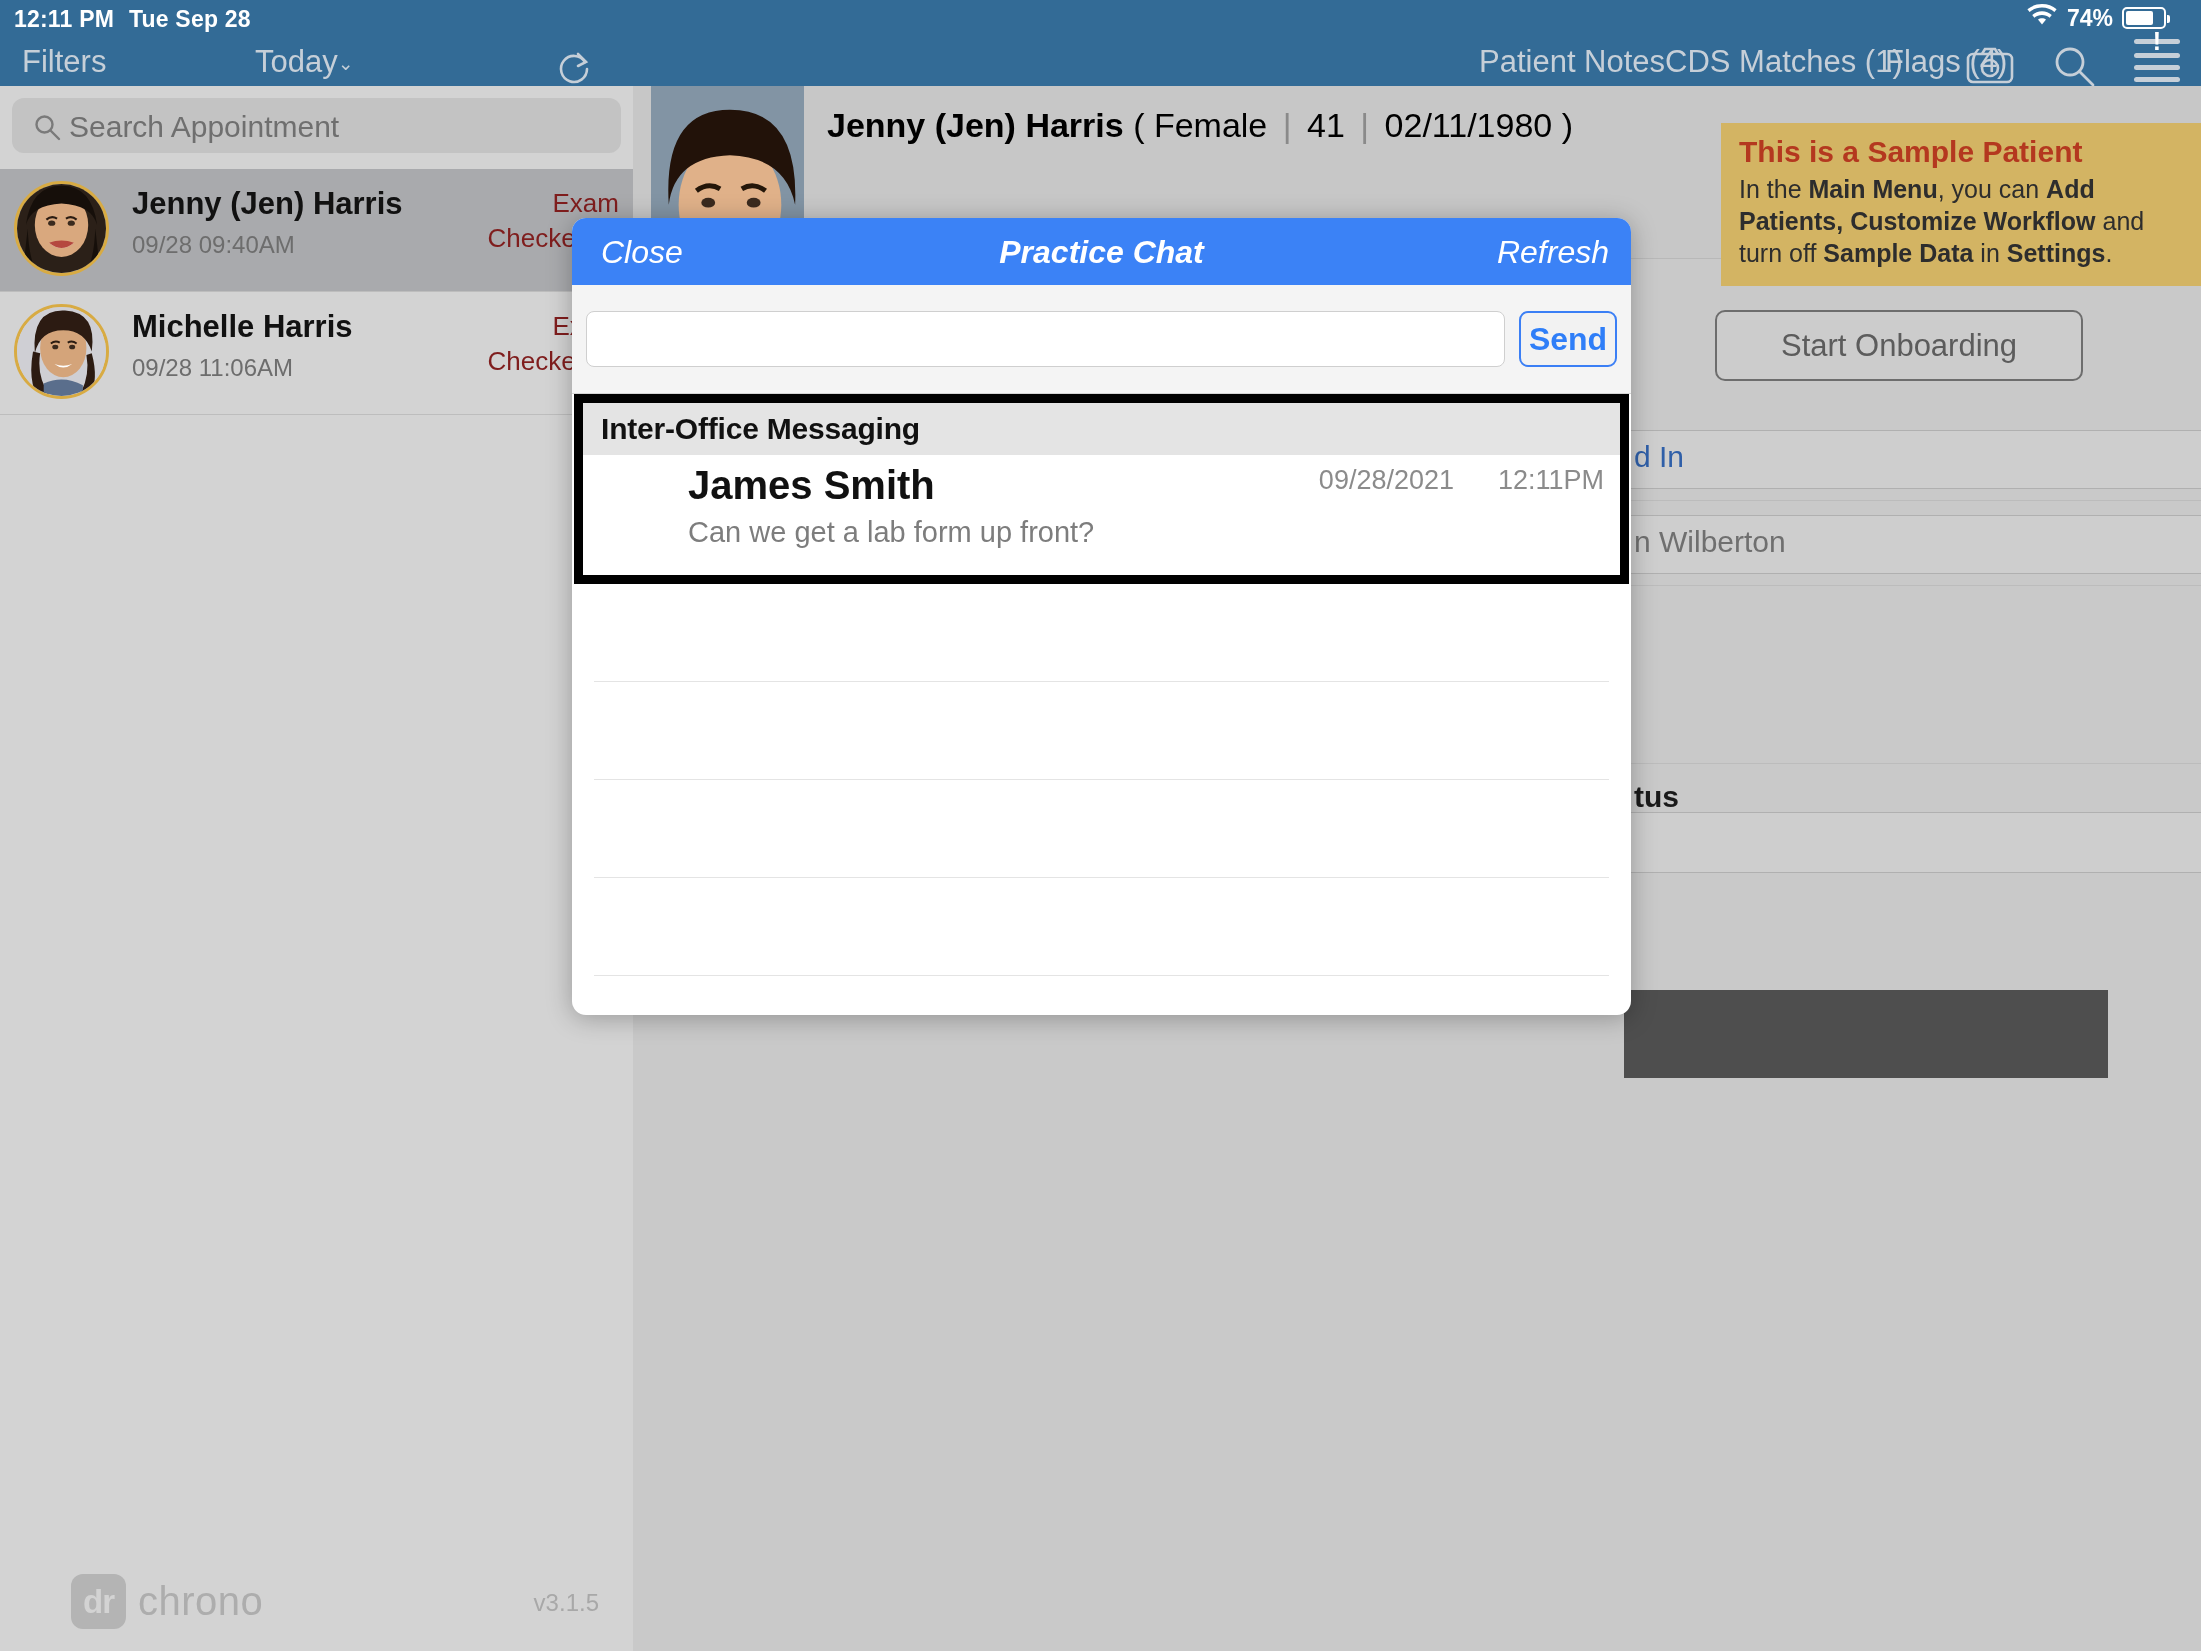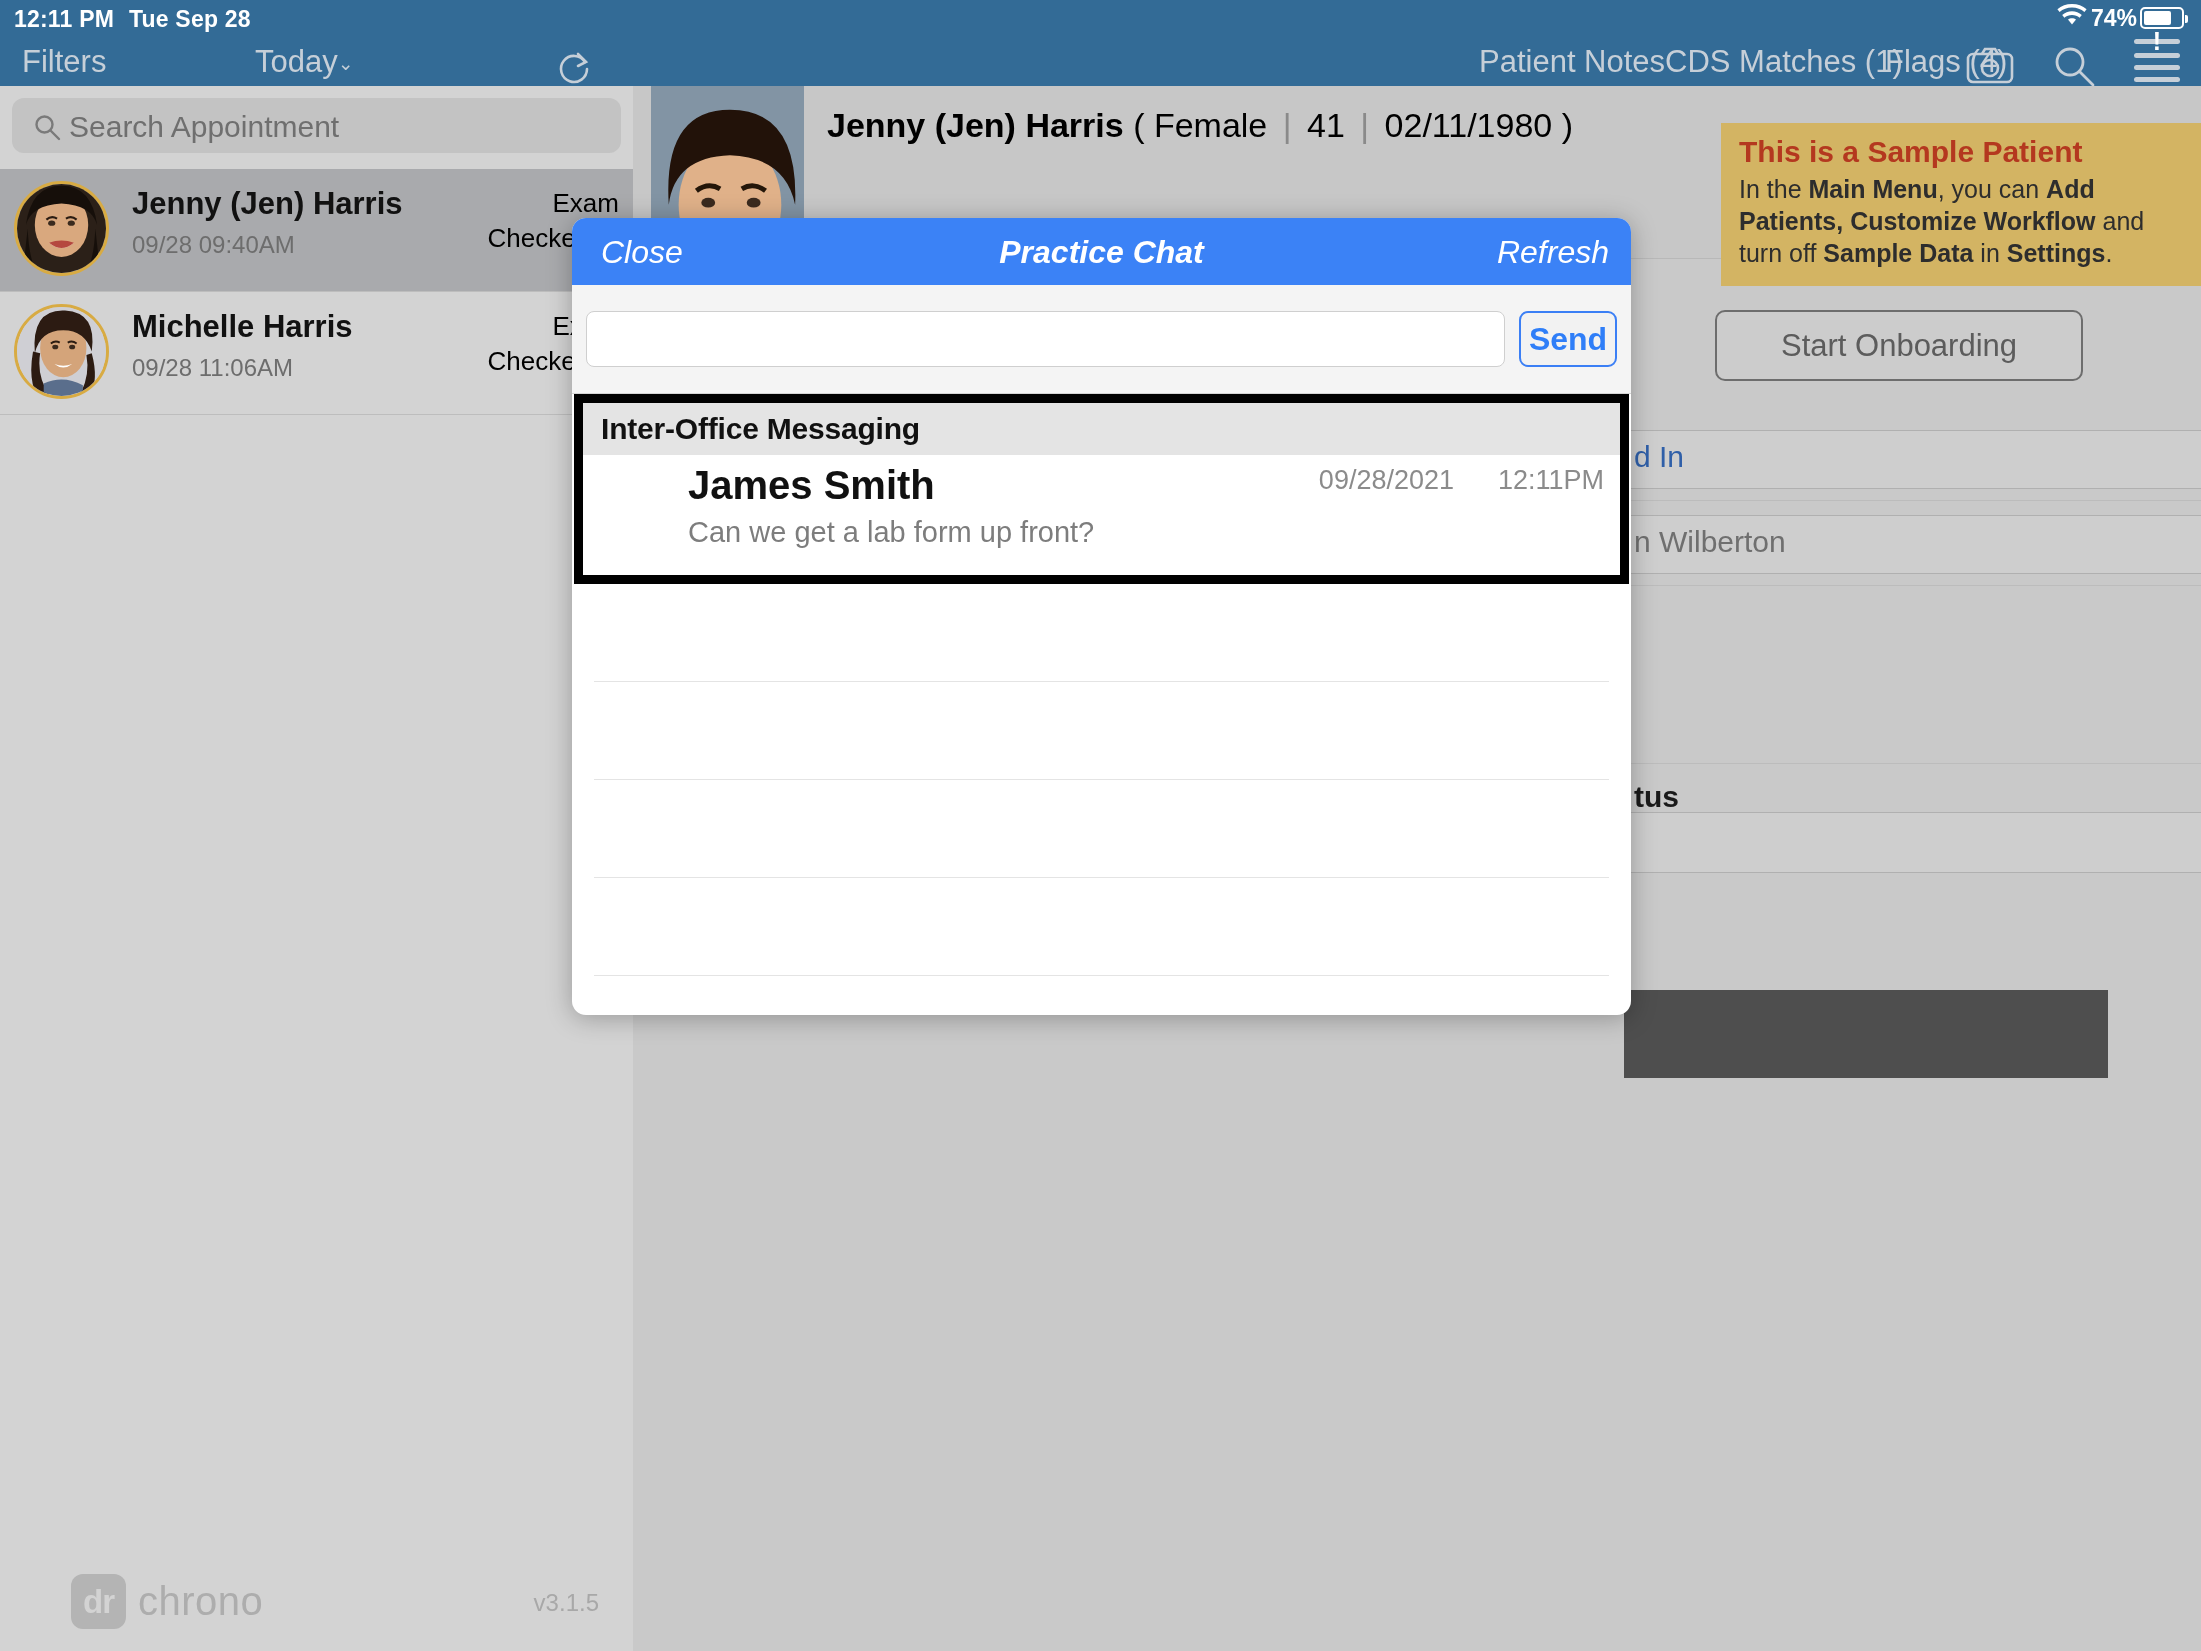--- a/index.html
+++ b/index.html
@@ -83,21 +83,21 @@
     position: absolute; left: 132px; top: 17px;
     font-size: 31px; font-weight: bold; color: #111;
   }
   .appt-time {
     position: absolute; left: 132px; top: 62px;
     font-size: 24px; color: #6d6d6d;
   }
   .appt-status {
     position: absolute; right: 14px; top: 17px;
     width: 228px; text-align: right;
-    font-size: 26px; color: #000000; line-height: 1.35;
+    font-size: 26px; color: #7f1d1d; line-height: 1.35;
   }
 
   .footer-brand {
     position: absolute; left: 30px; bottom: 22px;
     display: flex; align-items: center; gap: 12px; padding-left: 41px;
   }
   .dr-badge {
     width: 55px; height: 55px; border-radius: 12px;
     background: #b4b4b4; color: #d3d3d3;
     font-size: 33px; font-weight: bold;
@@ -113,22 +113,22 @@
   
   .right-col {
     position: absolute; left: 633px; top: 0; right: 0; height: 1651px;
     background: #c9c9c9;
   }
   .right-statusbar {
     position: absolute; left: 0; top: 0; right: 0; height: 36px;
     background: #336b96;
   }
   .sb-right {
-    position: absolute; right: 18px; top: 3px;
-    display: flex; align-items: center; gap: 3px;
+    position: absolute; right: 36px; top: 3px;
+    display: flex; align-items: center; gap: 9px;
     color: #fff; font-size: 23px; font-weight: bold;
   }
   .battery {
     width: 44px; height: 22px; border: 2px solid #fff; border-radius: 5px;
     position: relative; padding: 2px;
   }
   .battery::after {
     content: ""; position: absolute; right: -6px; top: 6px;
     width: 3px; height: 8px; background: #fff; border-radius: 0 2px 2px 0;
   }

